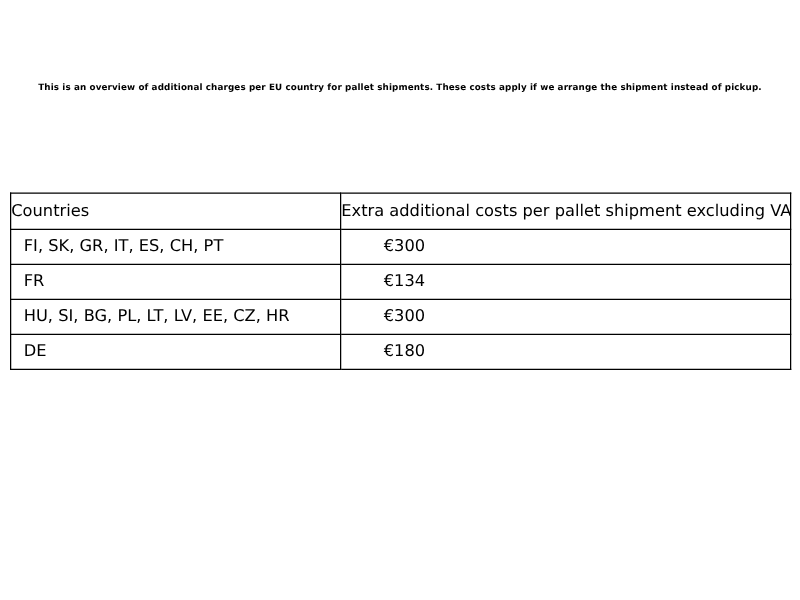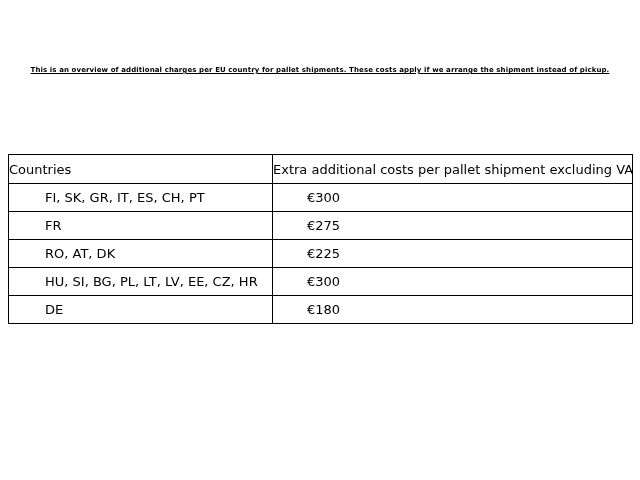--- a/index.html
+++ b/index.html
@@ -24,21 +24,20 @@
       position: absolute;
       top: 66px;
       left: 0;
       width: 640px;
       text-align: center;
       font-size: 7px;
       font-weight: bold;
       letter-spacing: 0.1px;
       color: #000000;
       white-space: nowrap;
-      text-decoration: underline;
     }
     table.charges-table {
       position: absolute;
       left: 8px;
       top: 154px;
       width: 624px;
       border-collapse: collapse;
       table-layout: fixed;
     }
     .charges-table th,
@@ -52,21 +51,21 @@
       vertical-align: middle;
       overflow: hidden;
       white-space: nowrap;
     }
     .charges-table thead th {
       text-align: left;
       height: 28px;
     }
     .charges-table tbody td.cell-countries {
       text-align: left;
-      padding-left: 36px;
+      padding-left: 10px;
     }
     .charges-table tbody td.cell-cost {
       text-align: left;
       padding-left: 34px;
       margin-top: 23px;
     }
   </style>
 </head>
 <body>
 
@@ -85,25 +84,21 @@
         <th class="cell-cost-header">Extra additional costs per pallet shipment excluding VAT</th>
       </tr>
     </thead>
     <tbody>
       <tr>
         <td class="cell-countries">FI, SK, GR, IT, ES, CH, PT</td>
         <td class="cell-cost">€300</td>
       </tr>
       <tr>
         <td class="cell-countries">FR</td>
-        <td class="cell-cost">€275</td>
-      </tr>
-      <tr>
-        <td class="cell-countries">RO, AT, DK</td>
-        <td class="cell-cost">€225</td>
+        <td class="cell-cost">€134</td>
       </tr>
       <tr>
         <td class="cell-countries">HU, SI, BG, PL, LT, LV, EE, CZ, HR</td>
         <td class="cell-cost">€300</td>
       </tr>
       <tr>
         <td class="cell-countries">DE</td>
         <td class="cell-cost">€180</td>
       </tr>
     </tbody>

